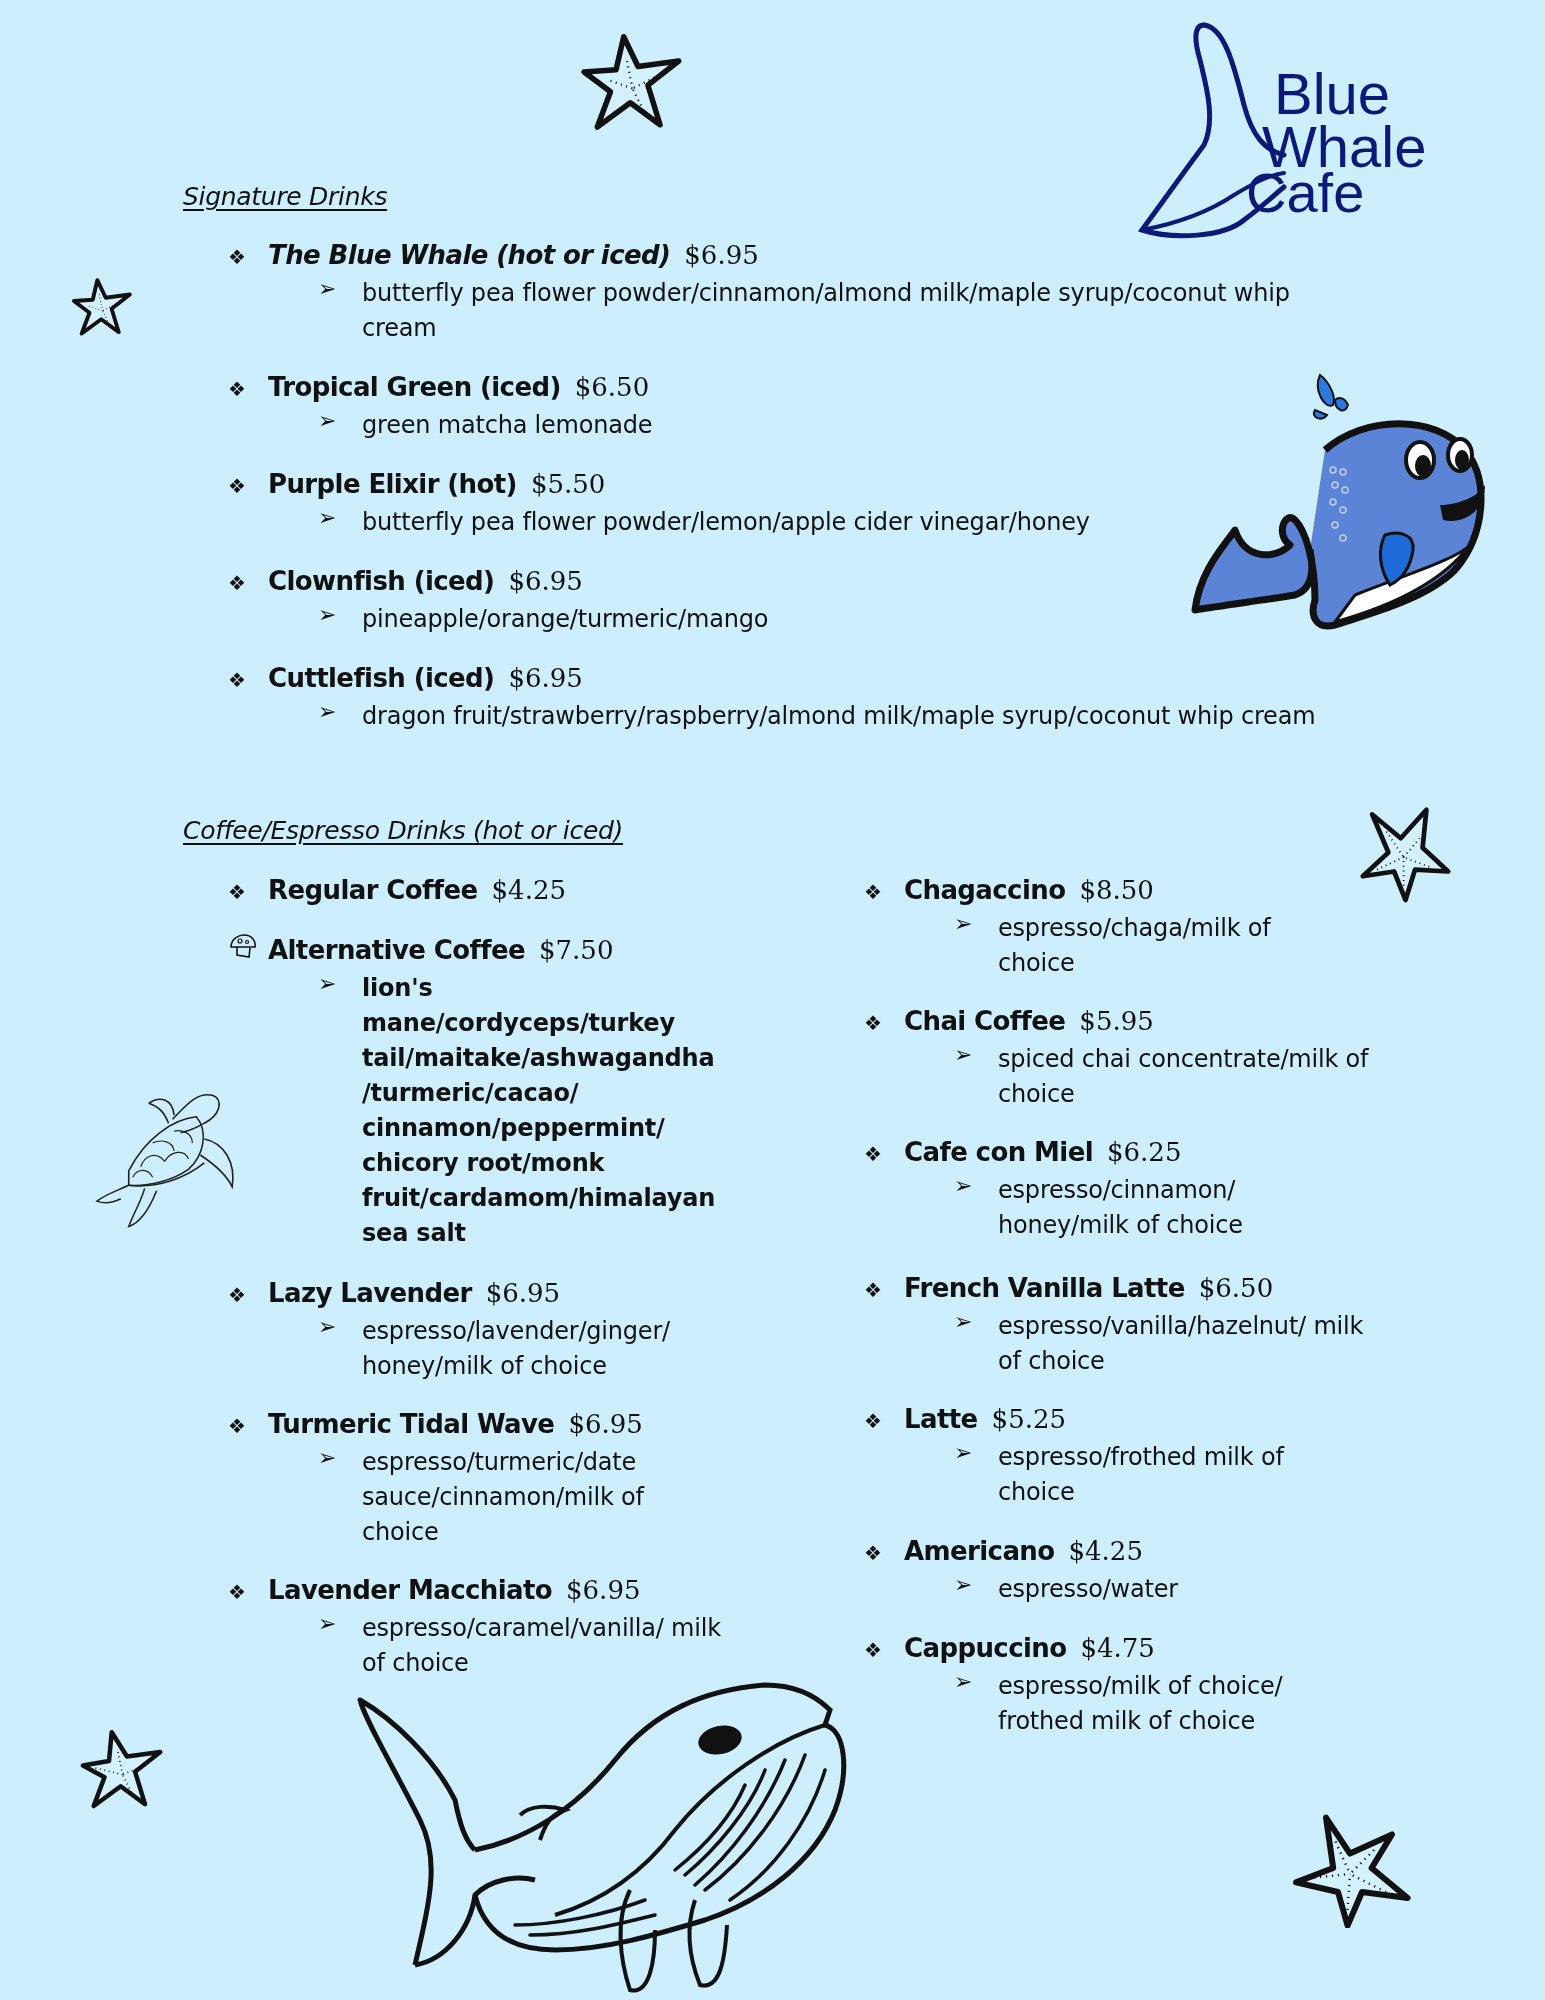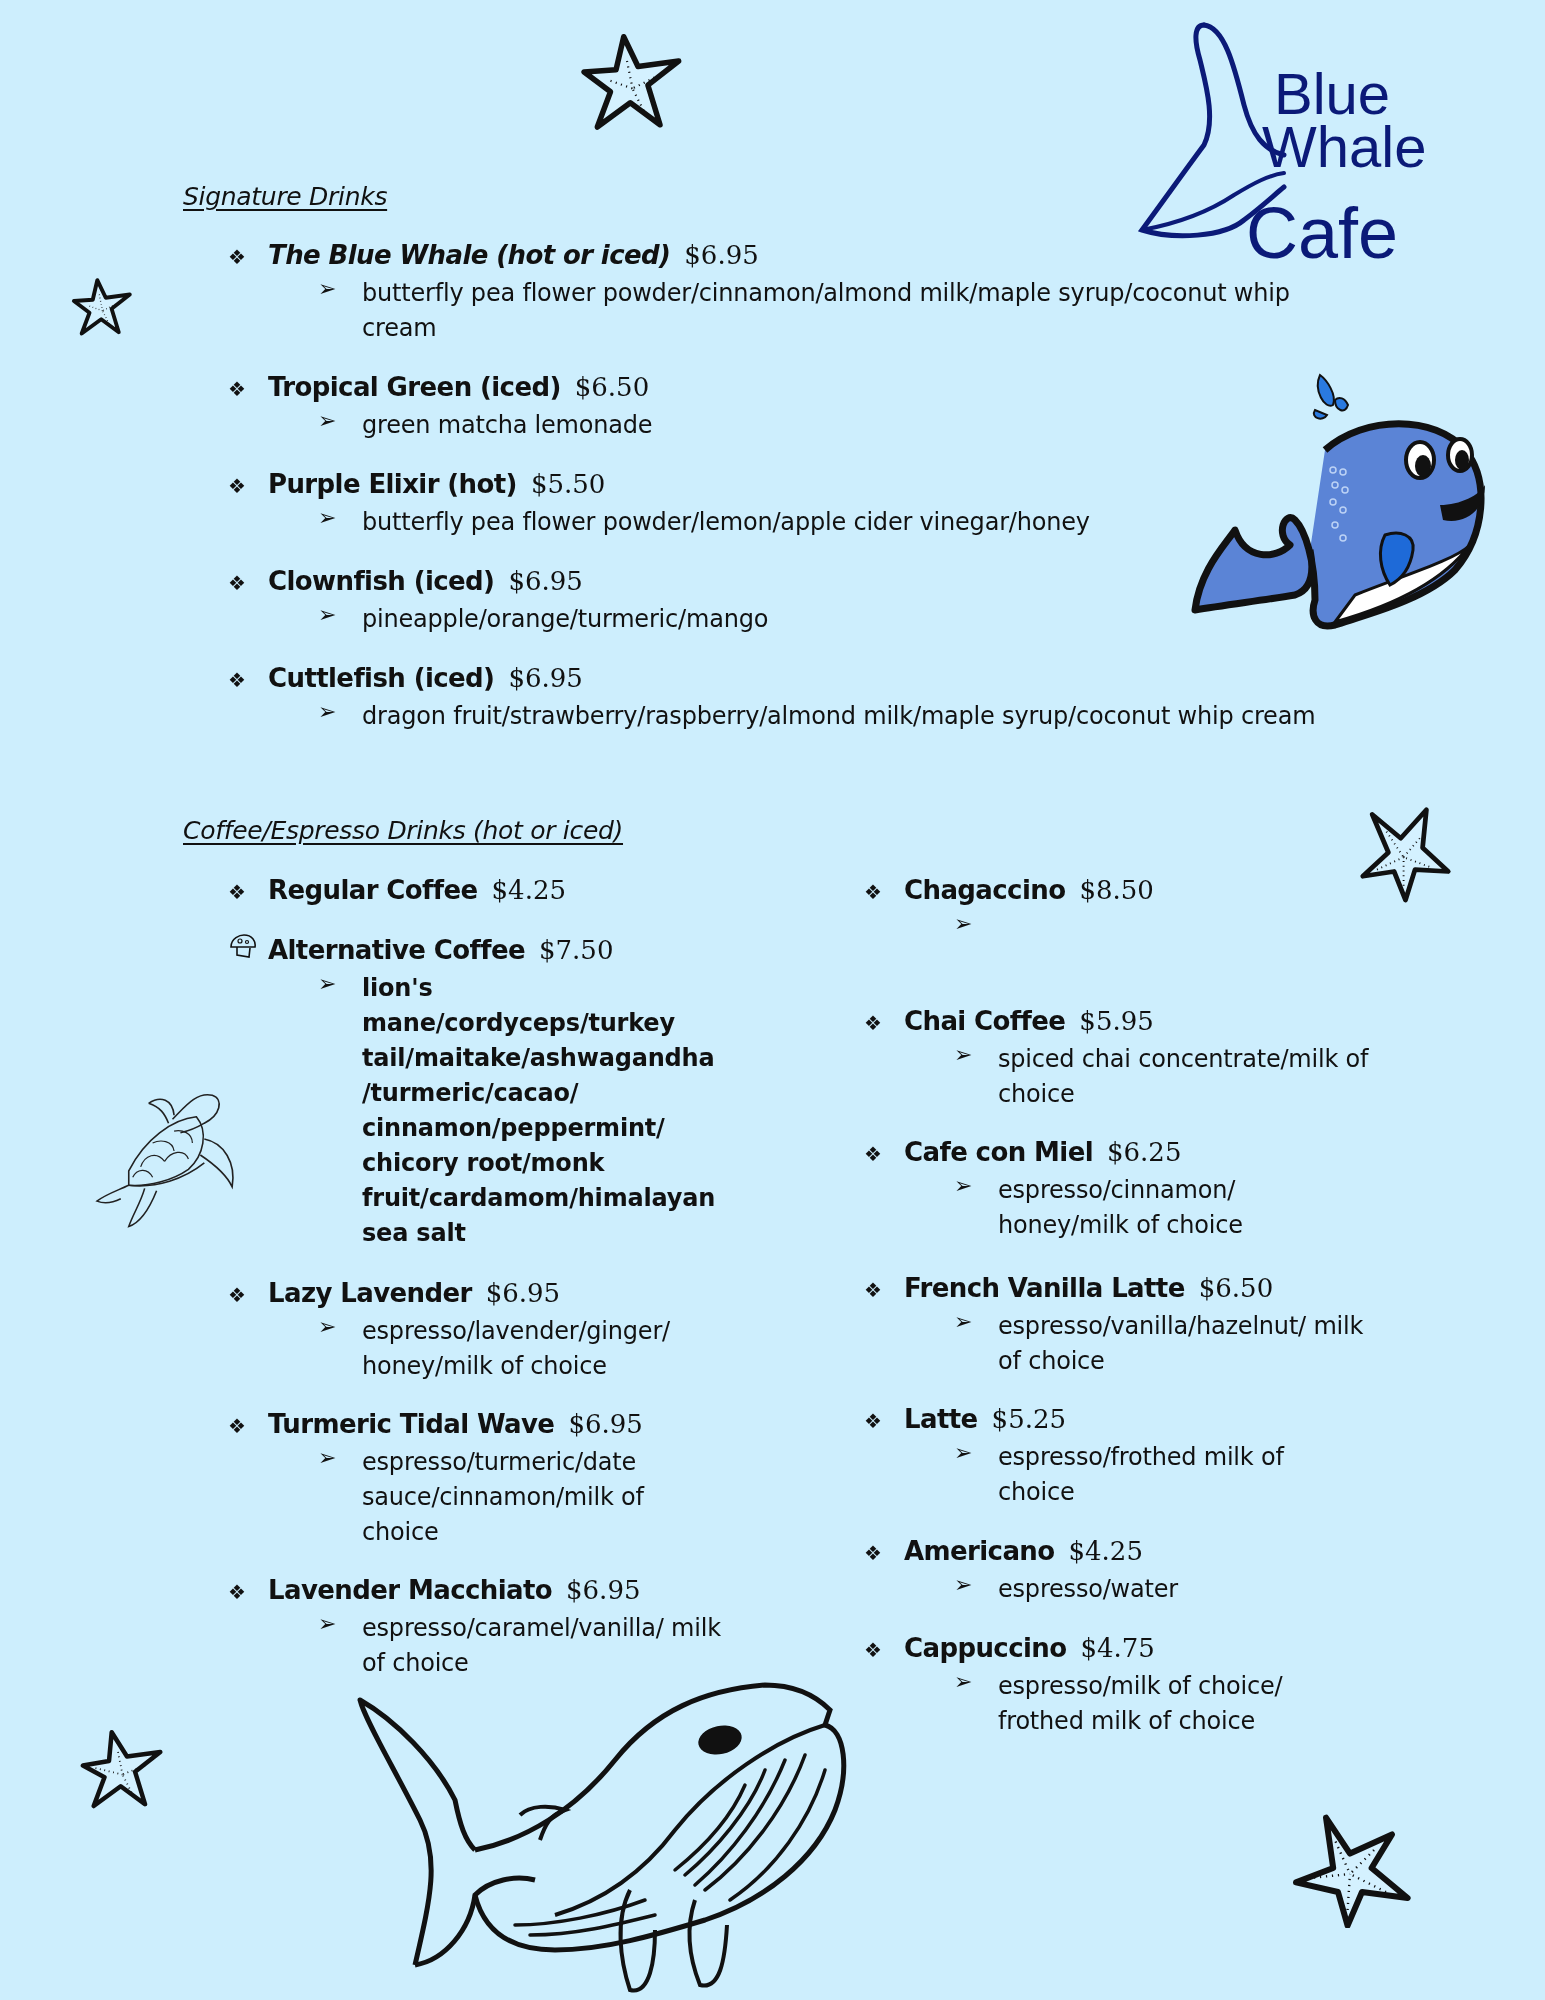--- a/index.html
+++ b/index.html
@@ -34,21 +34,21 @@
 <body>
 
 <div class="logo">
   <svg class="abs" style="left:0;top:0" width="330" height="240" viewBox="0 0 330 240">
     <path d="M70 10 C 60 10, 60 25, 66 45 C 72 70, 82 105, 70 130 C 55 150, 30 185, 8 215 C 40 225, 90 222, 110 205 C 130 190, 140 180, 150 172" fill="none" stroke="#0b1a78" stroke-width="5" stroke-linecap="round"></path>
     <path d="M70 10 C 90 12, 100 50, 110 90 C 118 120, 130 135, 150 140" fill="none" stroke="#0b1a78" stroke-width="5" stroke-linecap="round"></path>
     <path d="M8 215 C 35 210, 70 200, 100 180 C 120 168, 135 160, 150 158" fill="none" stroke="#0b1a78" stroke-width="4" stroke-linecap="round"></path>
   </svg>
   <div class="logo-text" style="left:140px;top:50px;font-size:58px;">Blue</div>
   <div class="logo-text" style="left:128px;top:103px;font-size:58px;">Whale</div>
-  <div class="logo-text" style="left:112px;top:150px;font-size:72px;margin-top:32px;">Cafe</div>
+  <div class="logo-text" style="left:112px;top:150px;font-size:56px;">Cafe</div>
 </div>
 
 <svg class="abs" style="left:575px;top:28px" width="115" height="110" viewBox="0 0 100 100">
   <path d="M42 8 L55 35 L92 30 L64 52 L75 88 L48 68 L18 90 L30 58 L6 40 L35 38 Z" fill="#d4f1ff" stroke="#111" stroke-width="5" stroke-linejoin="round"></path>
   <path d="M45 30 L50 55 M30 48 L50 55 M70 45 L50 55 M60 75 L50 55" stroke="#111" stroke-width="2" stroke-dasharray="1 4" fill="none"></path>
 </svg>
 <svg class="abs" style="left:70px;top:275px" width="65" height="65" viewBox="0 0 100 100">
   <path d="M42 8 L55 35 L92 30 L64 52 L75 88 L48 68 L18 90 L30 58 L6 40 L35 38 Z" fill="#d4f1ff" stroke="#111" stroke-width="6" stroke-linejoin="round"></path>
   <path d="M45 30 L50 55 M30 48 L50 55 M70 45 L50 55 M60 75 L50 55" stroke="#111" stroke-width="2" stroke-dasharray="1 4" fill="none"></path>
 </svg>
@@ -254,20 +254,21 @@
 </div>
 
 <div class="item" style="left:864px;top:875px;width:560px;">
   <div class="item-head">
     <span class="bullet">❖</span>
     <span class="name">Chagaccino</span>
     <span class="price">$8.50</span>
   </div>
   <div class="desc">
     <span class="arrow">➢</span>
+    <span class="desc-text" style="width:330px;">espresso/chaga/milk of choice</span>
   </div>
 </div>
 
 <div class="item" style="left:864px;top:1006px;width:560px;">
   <div class="item-head">
     <span class="bullet">❖</span>
     <span class="name">Chai Coffee</span>
     <span class="price">$5.95</span>
   </div>
   <div class="desc">

